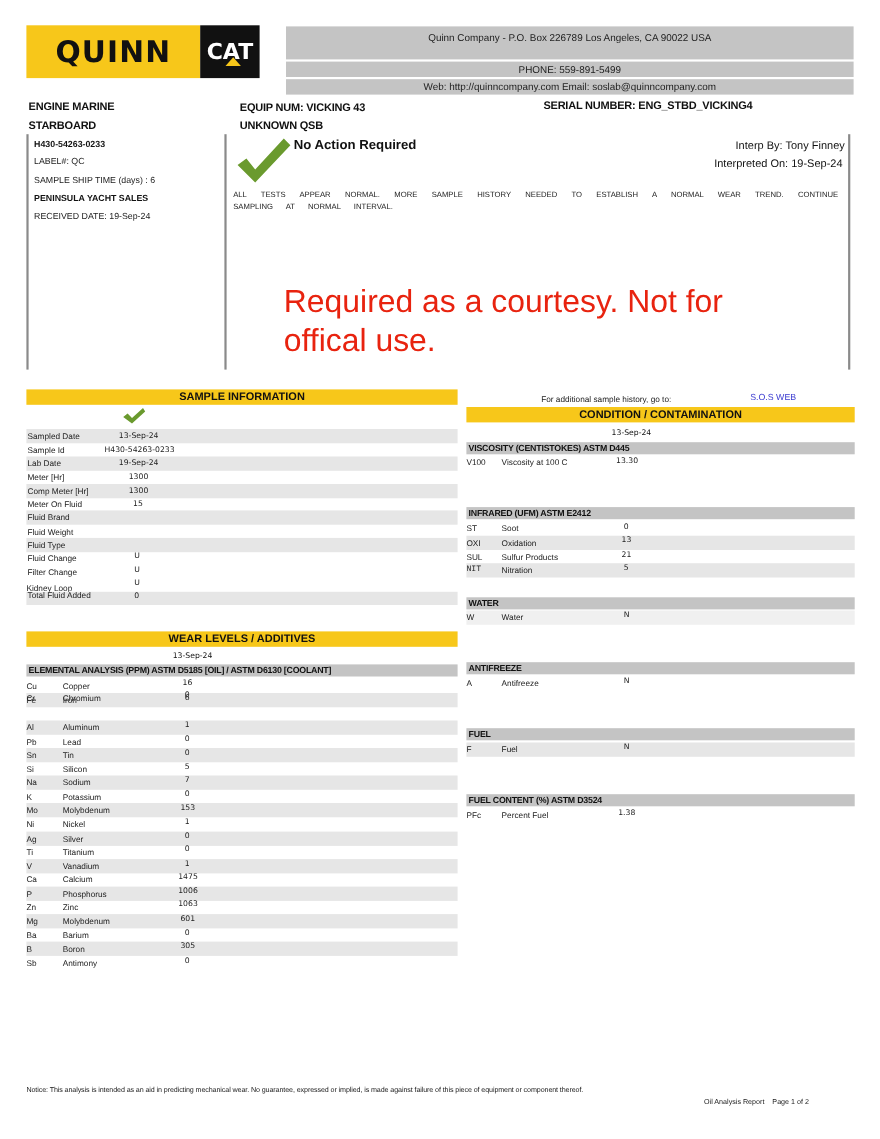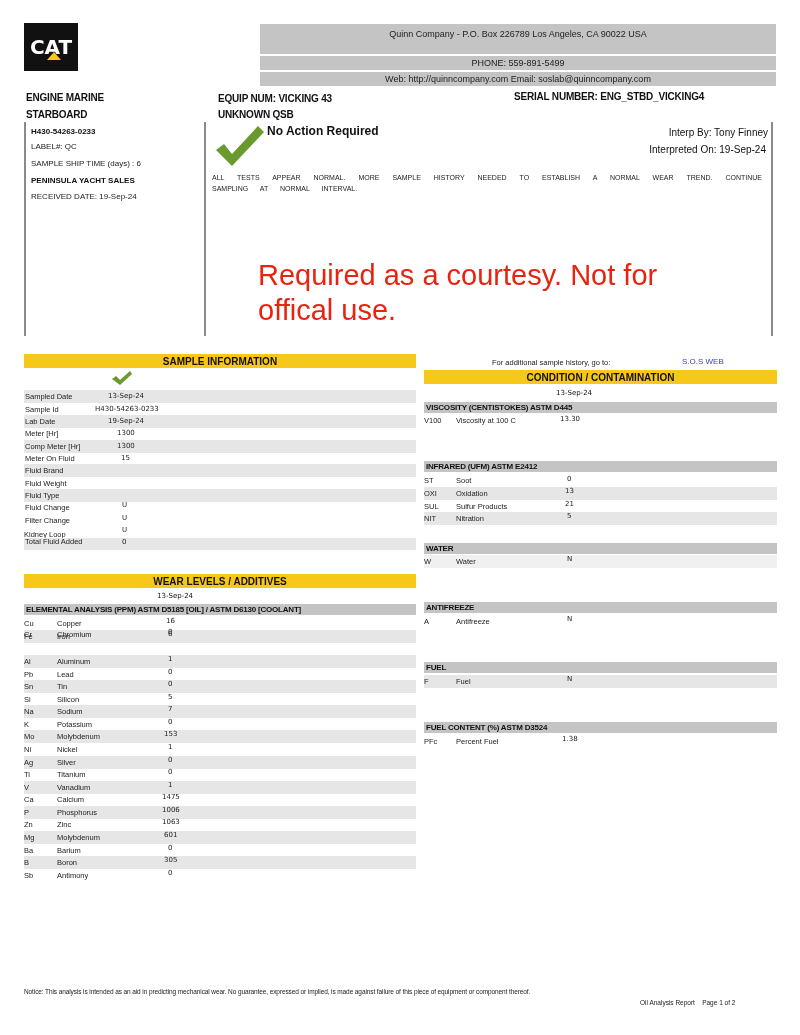--- a/index.html
+++ b/index.html
@@ -40,35 +40,36 @@
   .val { font-family: "DejaVu Sans", sans-serif; font-size: 7px; }
 
   .link { color: #3a3ad0; font-size: 8px; }
   .notice { left: 24px; top: 988px; font-size: 6.5px; color: #222; letter-spacing: -0.1px; }
   .pagefoot { left: 640px; top: 999px; font-size: 6.5px; color: #222; }
 </style>
 </head>
 <body>
 
 <div class="abs logo">
+  <div class="logo-quinn">QUINN</div>
   <div class="logo-cat">
       <span>CAT</span>
       <span class="tri"></span>
     </div>
 </div>
 
 <div class="abs cbar cbar1">Quinn Company - P.O. Box 226789 Los Angeles, CA 90022 USA</div>
 <div class="abs cbar cbar2">PHONE: 559-891-5499</div>
 <div class="abs cbar cbar3">Web: http://quinncompany.com Email: soslab@quinncompany.com</div>
 
 <div class="abs hdr" style="left:26px; top:92px;">ENGINE MARINE</div>
 <div class="abs hdr" style="left:26px; top:109px;">STARBOARD</div>
 <div class="abs hdr" style="left:218px; top:93px;">EQUIP NUM: VICKING 43</div>
 <div class="abs hdr" style="left:218px; top:109px;">UNKNOWN QSB</div>
-<div class="abs hdr" style="left:514px; top:91px;">SERIAL NUMBER: ENG_STBD_VICKING4</div>
+<div class="abs hdr" style="left:494px; top:91px;">SERIAL NUMBER: ENG_STBD_VICKING4</div>
 
 <div class="abs vline" style="left:24px; top:122px; height:214px;"></div>
 <div class="abs smallb" style="left:31px; top:127px;">H430-54263-0233</div>
 <div class="abs small" style="left:31px; top:142px;">LABEL#: QC</div>
 <div class="abs small" style="left:31px; top:159px;">SAMPLE SHIP TIME (days) : 6</div>
 <div class="abs smallb" style="left:31px; top:176px;">PENINSULA YACHT SALES</div>
 <div class="abs small" style="left:31px; top:192px;">RECEIVED DATE: 19-Sep-24</div>
 
 <div class="abs vline" style="left:204px; top:122px; height:214px;"></div>
 <div class="abs vline" style="left:771px; top:122px; height:214px;"></div>
@@ -167,21 +168,21 @@
     <span style="left:0;">OXI</span>
     <span style="left:32px;">Oxidation</span>
     <span class="val" style="left:141px; top:0;">13</span>
   </div>
 <div class="row" style="left:424px; top:500px; width:353px;">
     <span style="left:0;">SUL</span>
     <span style="left:32px;">Sulfur Products</span>
     <span class="val" style="left:141px; top:0;">21</span>
   </div>
 <div class="row shade" style="left:424px; top:512px; width:353px;">
-    <span style="left:0;">NIT</span>
+    <span style="left:0;font-family:Liberation Mono, monospace;">NIT</span>
     <span style="left:32px;">Nitration</span>
     <span class="val" style="left:143px; top:0;">5</span>
   </div>
 
 <div class="abs gbar" style="left:424px; top:543px; width:353px;">WATER</div>
 <div class="row shade" style="left:424px; top:555px; width:353px; background:#f0f0f0;">
     <span style="left:0;">W</span>
     <span style="left:32px;">Water</span>
     <span class="val" style="left:143px; top:0;">N</span>
   </div>

